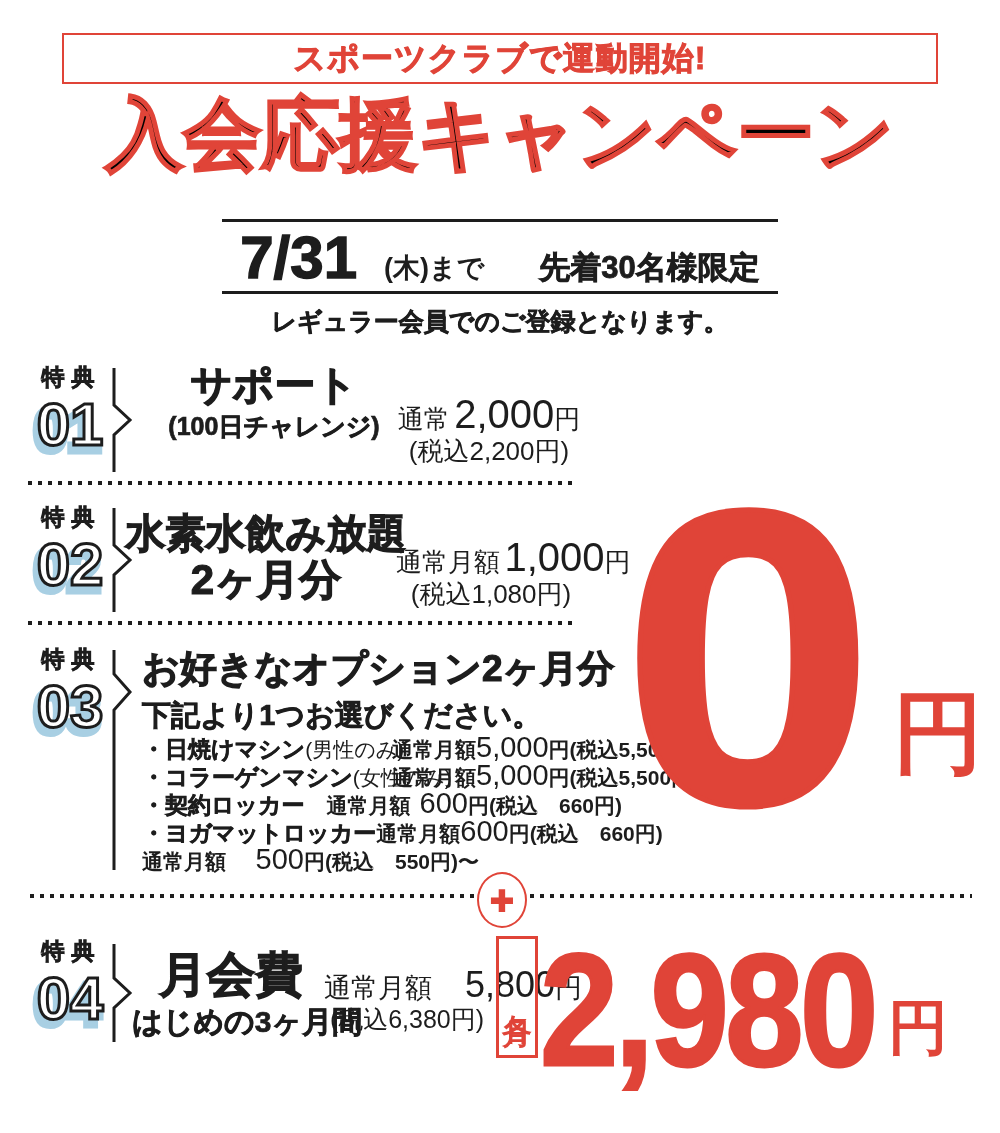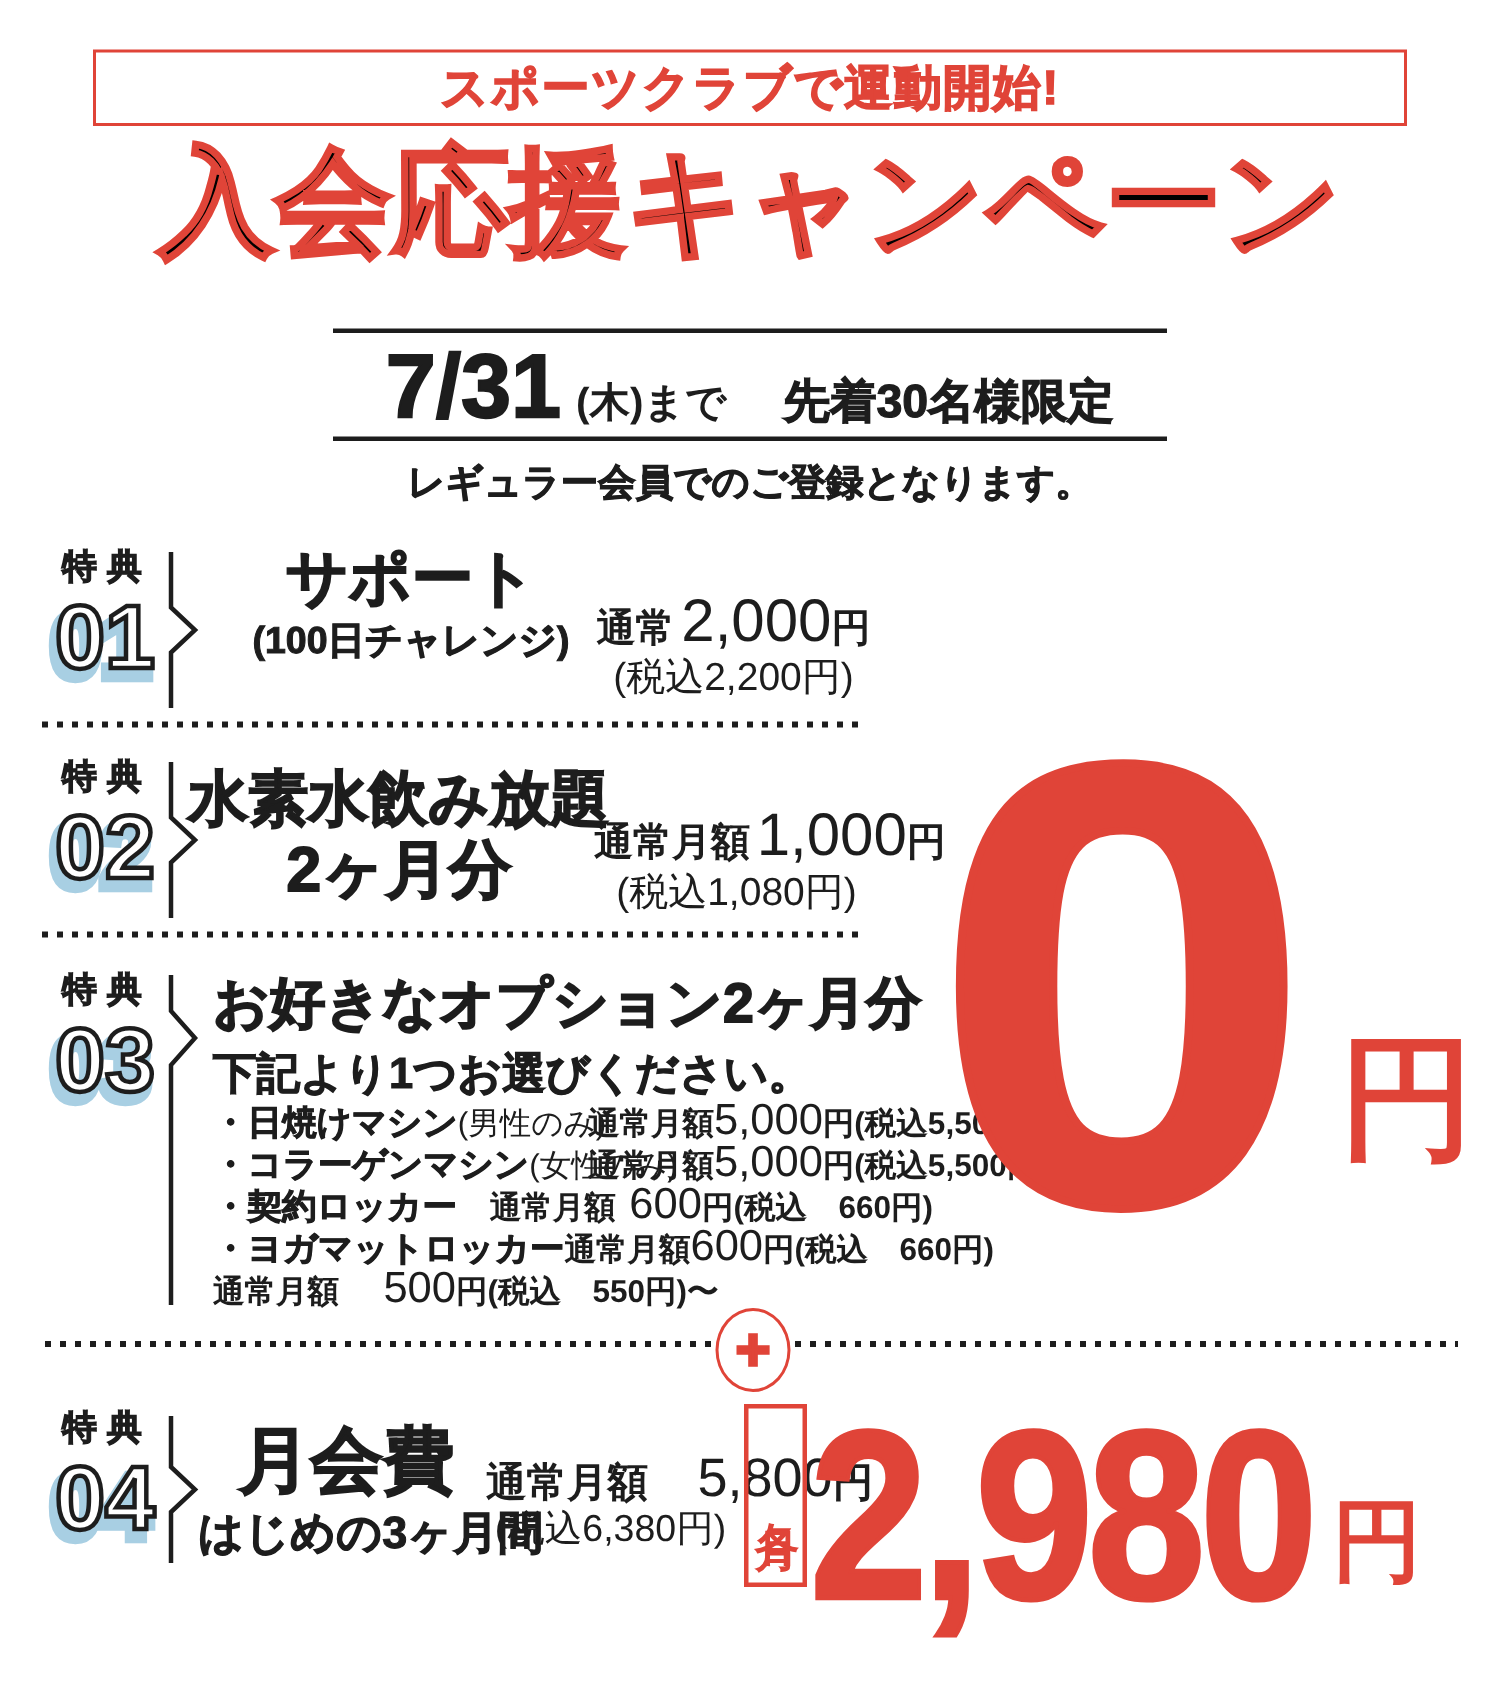--- a/index.html
+++ b/index.html
@@ -13,42 +13,42 @@
   
   .tagline-box{left:62px;top:33px;width:872px;height:47px;border:2px solid #e04438;
     display:flex;align-items:center;justify-content:center;}
   .tagline{font-size:32px;font-weight:700;color:#e04438;-webkit-text-stroke:1px #e04438;letter-spacing:1px;}
   .main-title{left:0;top:92px;width:1000px;text-align:center;font-size:78px;line-height:1.1;
     font-weight:900;color:#000000;-webkit-text-stroke:2.5px #e04438;white-space:nowrap;}
 
   
   .rule{left:222px;width:556px;height:3px;background:#1d1d1d;}
   .date-row{left:0;top:224px;width:1000px;height:64px;display:flex;align-items:flex-end;
-    justify-content:center;gap:10px;padding-bottom:2px;box-sizing:border-box;}
+    justify-content:center;gap:27px;padding-bottom:2px;box-sizing:border-box;}
   .date-big{font-size:60px;font-weight:800;line-height:.95;-webkit-text-stroke:1.5px #1d1d1d;}
   .date-note{font-size:27px;font-weight:800;line-height:1.25;}
   .date-limit{font-size:31px;font-weight:800;line-height:1.15;margin-left:28px;-webkit-text-stroke:.8px #1d1d1d;}
   .reg-note{left:0;top:305px;width:1000px;text-align:center;font-size:25px;font-weight:800;-webkit-text-stroke:.6px #1d1d1d;}
 
   
   .badge{width:80px;text-align:center;}
   .badge-label{font-size:23px;font-weight:800;letter-spacing:7px;margin-left:7px;line-height:1;-webkit-text-stroke:.8px #1d1d1d;}
   .badge-num{position:relative;height:64px;margin-top:4px;font-size:60px;font-weight:800;line-height:1;}
   .num-shadow{position:absolute;left:-1px;top:8px;width:100%;color:#a8cfe3;-webkit-text-stroke:7px #a8cfe3;}
   .num-face{position:absolute;left:2px;top:2px;width:100%;color:#ffffff;-webkit-text-stroke:3px #1d1d1d;}
 
   .bracket{stroke:#1d1d1d;stroke-width:3;fill:none;}
 
   
   .b-title{font-weight:800;line-height:1.05;-webkit-text-stroke:1.2px #1d1d1d;white-space:nowrap;}
   .b-sub{font-weight:800;-webkit-text-stroke:.7px #1d1d1d;white-space:nowrap;}
 
   
   .price{text-align:center;line-height:1.12;white-space:nowrap;}
-  .price .prefix,.price .unit{font-size:26px;font-weight:700;margin-top:44px;}
+  .price .prefix,.price .unit{font-size:26px;font-weight:400;margin-top:44px;}
   .price .amt{font-size:40px;font-weight:400;}
   .price .taxline{font-size:26px;font-weight:500;}
   .price-s .amt{font-size:36px;margin-left:33px;}
   .price-s .prefix,.price-s .unit{font-size:27px;}
   .price-s .taxline{font-size:25px;}
 
   .dots{height:4px;background:repeating-linear-gradient(to right,#1d1d1d 0,#1d1d1d 4px,transparent 4px,transparent 10px);}
 
   
   .opts{left:142px;top:731px;width:480px;}

